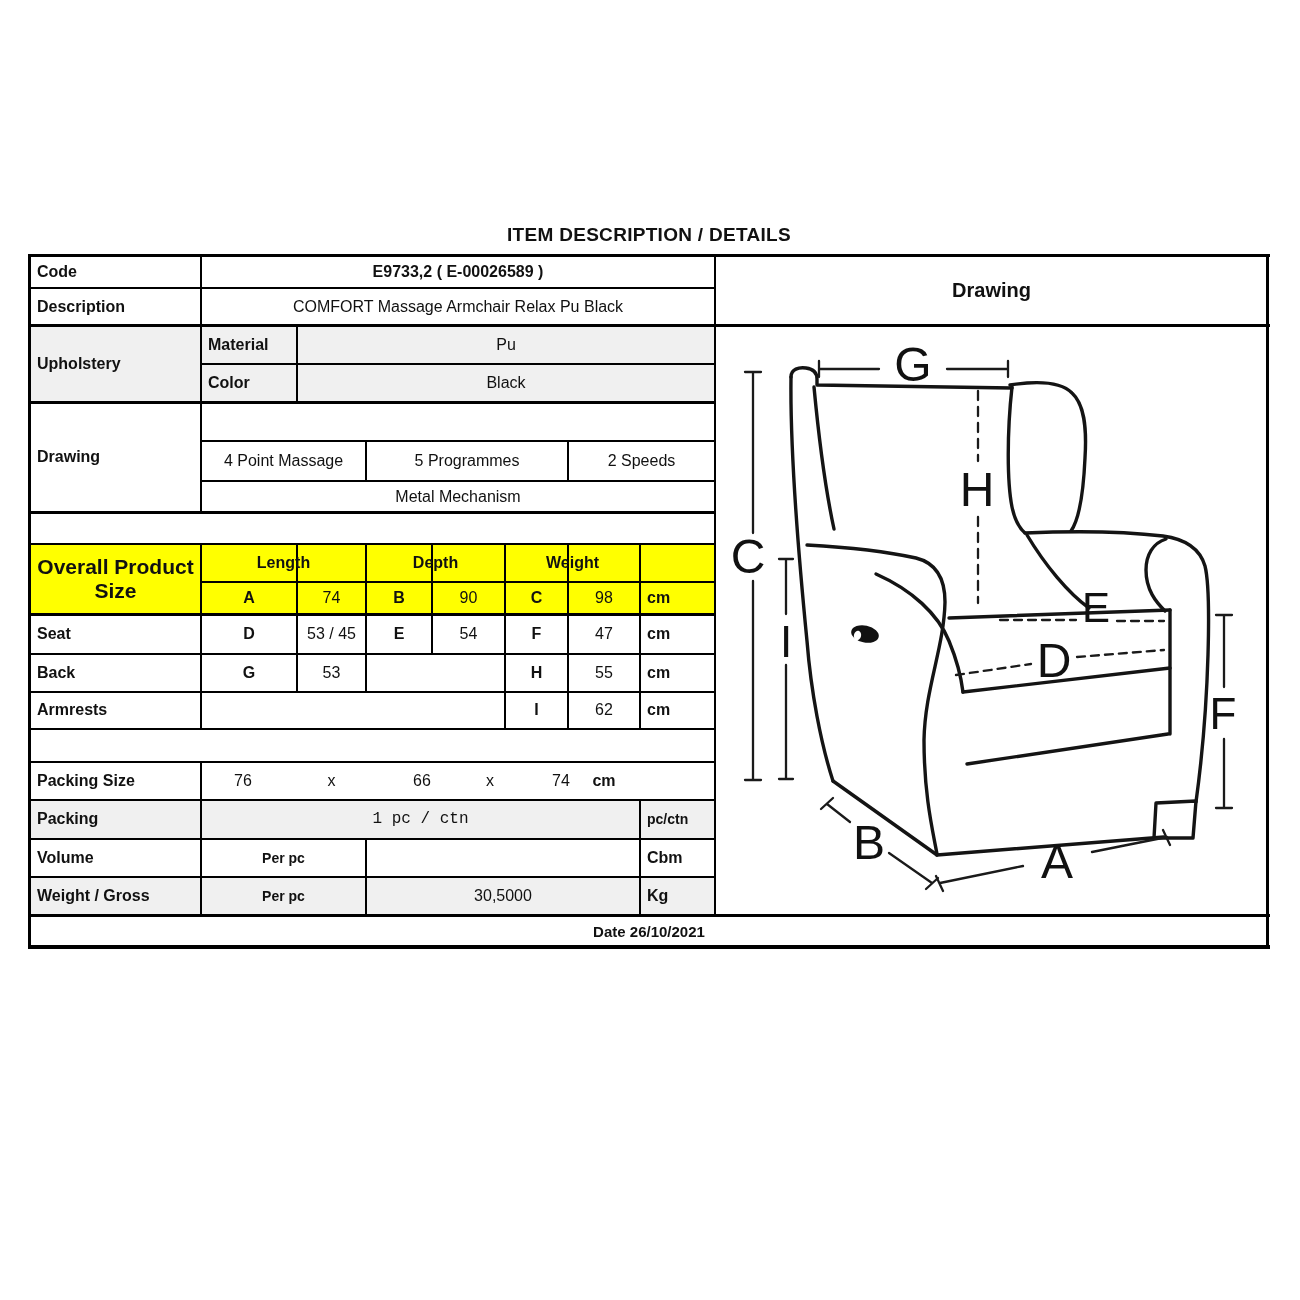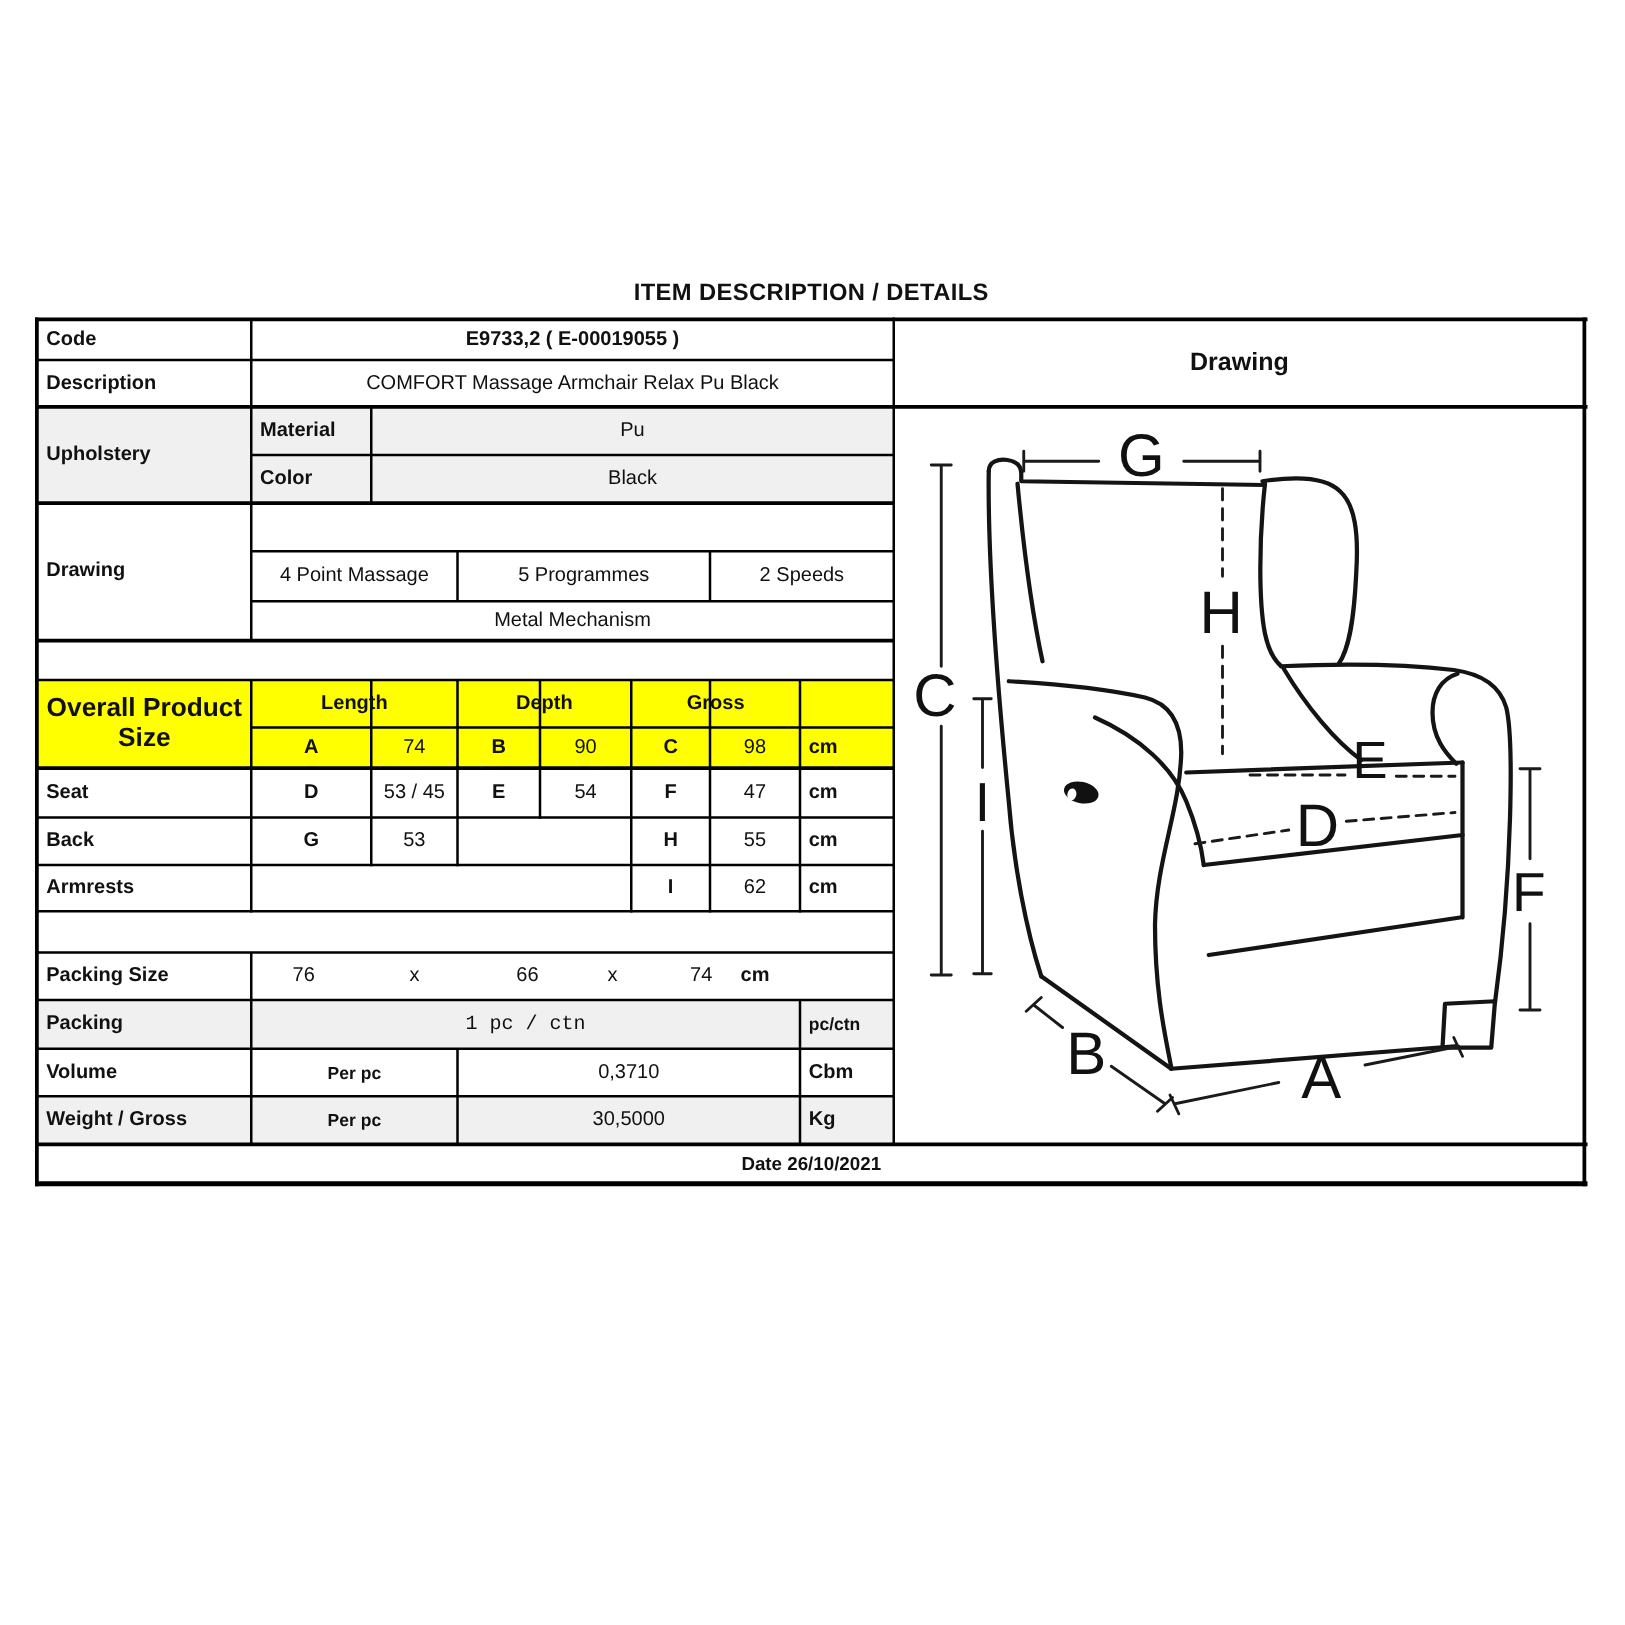--- a/index.html
+++ b/index.html
@@ -63,21 +63,21 @@
   <div class="vl" style="left:365px;top:544px;width:2px;height:149px;"></div>
   <div class="vl" style="left:365px;top:839px;width:2px;height:77px;"></div>
   <div class="vl" style="left:431px;top:544px;width:2px;height:111px;"></div>
   <div class="vl" style="left:504px;top:544px;width:2px;height:186px;"></div>
   <div class="vl" style="left:567px;top:441px;width:2px;height:40px;"></div>
   <div class="vl" style="left:567px;top:544px;width:2px;height:186px;"></div>
   <div class="vl" style="left:639px;top:544px;width:2px;height:186px;"></div>
   <div class="vl" style="left:639px;top:800px;width:2px;height:116px;"></div>
 
   <div class="cell l b" style="left:30px;top:256px;width:171px;height:32px;">Code</div>
-  <div class="cell b" style="left:201px;top:256px;width:514px;height:32px;">E9733,2 ( E-00019055 )</div>
+  <div class="cell b" style="left:201px;top:256px;width:514px;height:32px;">E9733,2 ( E-00026589 )</div>
   <div class="cell l b" style="left:30px;top:288px;width:171px;height:38px;">Description</div>
   <div class="cell" style="left:201px;top:288px;width:514px;height:38px;border-radius:17px;">COMFORT Massage Armchair Relax Pu Black</div>
 
   <div class="cell l b" style="left:30px;top:326px;width:171px;height:76px;">Upholstery</div>
   <div class="cell l b" style="left:201px;top:326px;width:96px;height:38px;">Material</div>
   <div class="cell" style="left:297px;top:326px;width:418px;height:38px;">Pu</div>
   <div class="cell l b" style="left:201px;top:364px;width:96px;height:38px;">Color</div>
   <div class="cell" style="left:297px;top:364px;width:418px;height:38px;">Black</div>
 
   <div class="cell l b" style="left:30px;top:402px;width:171px;height:110px;">Drawing</div>
@@ -85,21 +85,21 @@
   <div class="cell" style="left:366px;top:441px;width:202px;height:40px;">5 Programmes</div>
   <div class="cell" style="left:568px;top:441px;width:147px;height:40px;">2 Speeds</div>
   <div class="cell" style="left:201px;top:481px;width:514px;height:32px;">Metal Mechanism</div>
 
   <div class="cell b stack" style="left:30px;top:544px;width:171px;height:70px;font-size:21px;">
     <div>Overall Product</div>
     <div>Size</div>
   </div>
   <div class="cell b" style="left:201px;top:544px;width:165px;height:38px;">Length</div>
   <div class="cell b" style="left:366px;top:544px;width:139px;height:38px;">Depth</div>
-  <div class="cell b" style="left:505px;top:544px;width:135px;height:38px;">Gross</div>
+  <div class="cell b" style="left:505px;top:544px;width:135px;height:38px;">Weight</div>
   <div class="cell b" style="left:201px;top:582px;width:96px;height:32px;">A</div>
   <div class="cell" style="left:297px;top:582px;width:69px;height:32px;">74</div>
   <div class="cell b" style="left:366px;top:582px;width:66px;height:32px;">B</div>
   <div class="cell" style="left:432px;top:582px;width:73px;height:32px;">90</div>
   <div class="cell b" style="left:505px;top:582px;width:63px;height:32px;">C</div>
   <div class="cell" style="left:568px;top:582px;width:72px;height:32px;">98</div>
   <div class="cell l b" style="left:640px;top:582px;width:75px;height:32px;">cm</div>
 
   <div class="cell l b" style="left:30px;top:614px;width:171px;height:40px;">Seat</div>
   <div class="cell b" style="left:201px;top:614px;width:96px;height:40px;">D</div>
@@ -129,21 +129,20 @@
   <div class="cell" style="left:440px;top:762px;width:100px;height:38px;">x</div>
   <div class="cell" style="left:505px;top:762px;width:112px;height:38px;">74</div>
   <div class="cell b" style="left:568px;top:762px;width:72px;height:38px;">cm</div>
 
   <div class="cell l b" style="left:30px;top:800px;width:171px;height:39px;">Packing</div>
   <div class="cell" style="left:201px;top:800px;width:439px;height:39px;font-family:Liberation Mono, monospace;">1 pc / ctn</div>
   <div class="cell l b f14" style="left:640px;top:800px;width:75px;height:39px;">pc/ctn</div>
 
   <div class="cell l b" style="left:30px;top:839px;width:171px;height:38px;">Volume</div>
   <div class="cell b f14" style="left:201px;top:839px;width:165px;height:38px;">Per pc</div>
-  <div class="cell" style="left:366px;top:839px;width:274px;height:38px;">0,3710</div>
   <div class="cell l b" style="left:640px;top:839px;width:75px;height:38px;">Cbm</div>
 
   <div class="cell l b" style="left:30px;top:877px;width:171px;height:39px;">Weight / Gross</div>
   <div class="cell b f14" style="left:201px;top:877px;width:165px;height:39px;">Per pc</div>
   <div class="cell" style="left:366px;top:877px;width:274px;height:39px;">30,5000</div>
   <div class="cell l b" style="left:640px;top:877px;width:75px;height:39px;">Kg</div>
 
   <div class="cell b f15" style="left:30px;top:916px;width:1238px;height:31px;">Date 26/10/2021</div>
 
   <div class="cell b f17" style="left:715px;top:256px;width:553px;height:68px;">Drawing</div>

